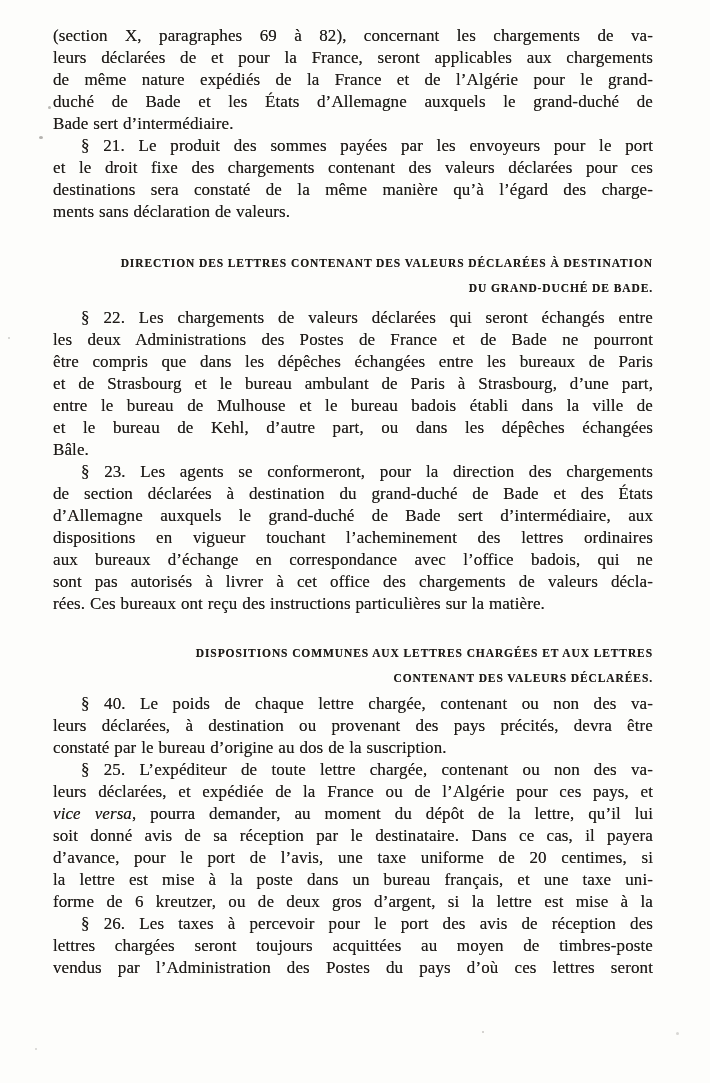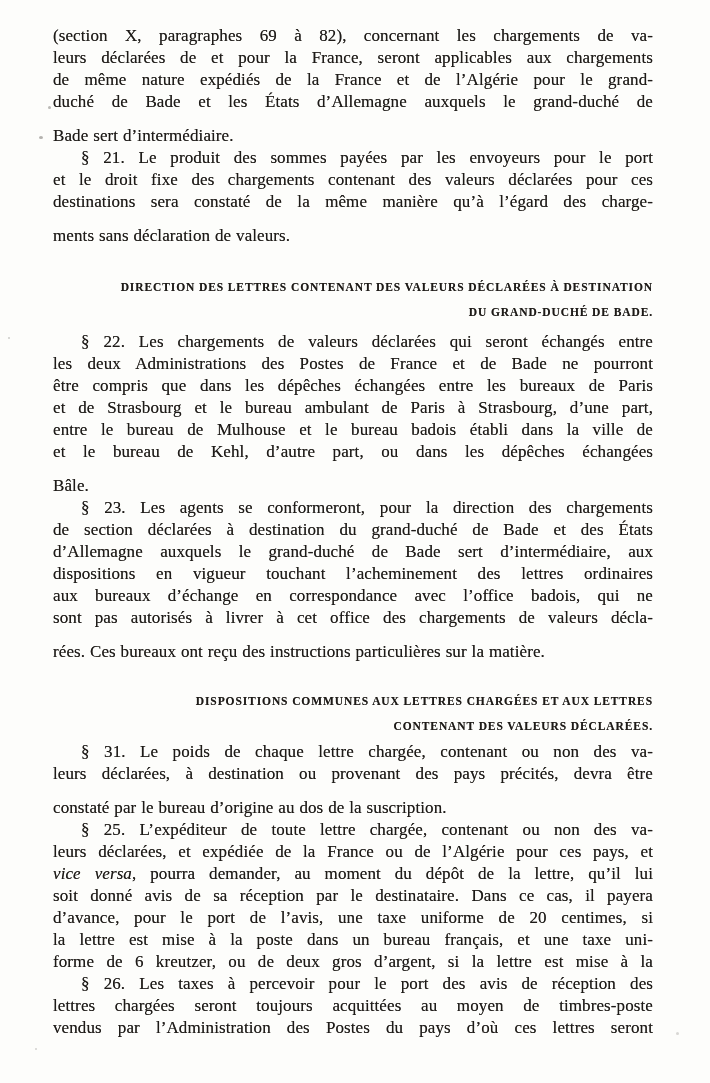--- a/index.html
+++ b/index.html
@@ -19,21 +19,21 @@
   }
   .line {
     font-size: 17px;
     line-height: 22px;
     text-align: justify;
     letter-spacing: 0.1px;
     word-spacing: 0.5px;
     text-shadow: 0 0 0.45px rgba(30, 27, 24, 0.65);
   }
   .j   { text-align-last: justify; }
-  .end { text-align-last: left; margin-top: 12px; }
+  .end { text-align-last: left; }
   .ind { text-indent: 28px; }
   .heading  { margin: 28px 0 6px; }
   .heading.h2 { margin: 26px 0 2px; }
   .hline {
     font-size: 11.5px;
     font-weight: 700;
     letter-spacing: 0.9px;
     line-height: 25px;
     text-align: right;
     white-space: nowrap;
@@ -96,21 +96,21 @@
     <div class="line j">sont pas autorisés à livrer à cet office des chargements de valeurs décla-</div>
     <div class="line end">rées. Ces bureaux ont reçu des instructions particulières sur la matière.</div>
   </div>
 
   <div class="heading h2">
     <div class="hline">DISPOSITIONS COMMUNES AUX LETTRES CHARGÉES ET AUX LETTRES</div>
     <div class="hline">CONTENANT DES VALEURS DÉCLARÉES.</div>
   </div>
 
   <div>
-    <div class="line j ind">§ 31. Le poids de chaque lettre chargée, contenant ou non des va-</div>
+    <div class="line j ind">§ 40. Le poids de chaque lettre chargée, contenant ou non des va-</div>
     <div class="line j">leurs déclarées, à destination ou provenant des pays précités, devra être</div>
     <div class="line end">constaté par le bureau d’origine au dos de la suscription.</div>
   </div>
 
   <div>
     <div class="line j ind">§ 25. L’expéditeur de toute lettre chargée, contenant ou non des va-</div>
     <div class="line j">leurs déclarées, et expédiée de la France ou de l’Algérie pour ces pays, et</div>
     <div class="line j"><span class="italic">vice versa</span><span>, pourra demander, au moment du dépôt de la lettre, qu’il lui</span></div>
     <div class="line j">soit donné avis de sa réception par le destinataire. Dans ce cas, il payera</div>
     <div class="line j">d’avance, pour le port de l’avis, une taxe uniforme de 20 centimes, si</div>

